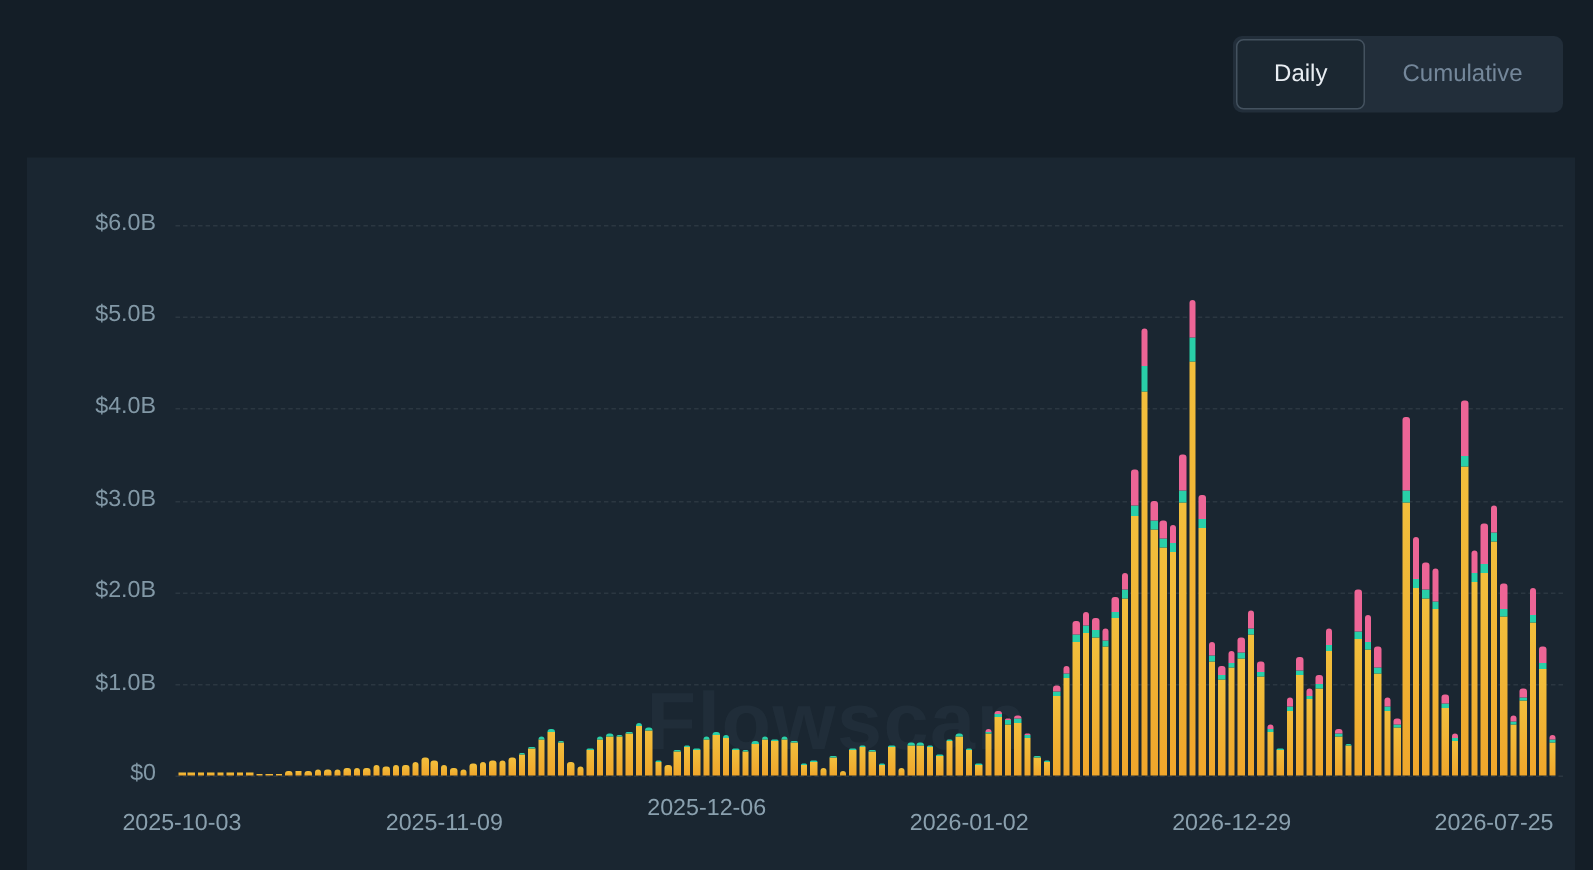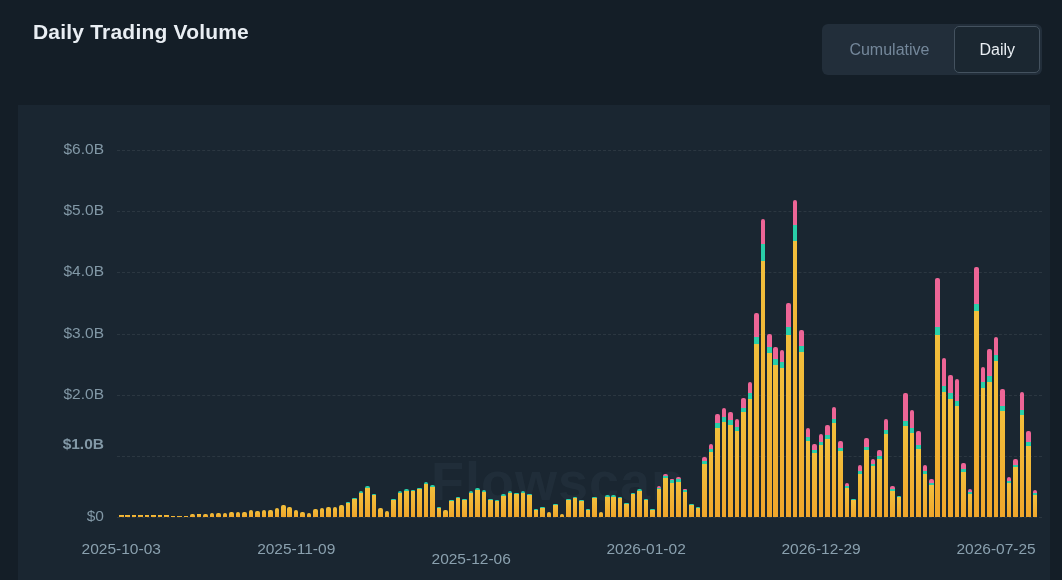--- a/index.html
+++ b/index.html
@@ -50,47 +50,46 @@
     color:#8aa0ae; font-size:15.5px;
   }
   .bar { position:absolute; bottom:63px; width:4.5px; }
   .bar-seg { position:absolute; left:0; width:100%; }
   .bar-seg.top { border-radius:2px 2px 0 0; }
 </style>
 </head>
 <body>
 
 <div class="header">
-  <div class="title">Daily Trading Volume</div>
 </div>
 
 <div class="toggle">
+  <button class="toggle-btn active">Daily</button>
   <button class="toggle-btn">Cumulative</button>
-  <button class="toggle-btn active">Daily</button>
 </div>
 
 <div class="chart-panel" id="chart">
   <div class="watermark">Flowscan</div>
 <div class="gridline" style="top: 412px;"></div>
     <div class="y-label" style="top: 402px;">$0</div>
     <div class="gridline" style="top: 350.833px;"></div>
-    <div class="y-label" style="top: 330px; font-weight: bold;">$1.0B</div>
+    <div class="y-label" style="top: 342px;">$1.0B</div>
     <div class="gridline" style="top: 289.667px;"></div>
     <div class="y-label" style="top: 279.667px;">$2.0B</div>
     <div class="gridline" style="top: 228.5px;"></div>
     <div class="y-label" style="top: 218.5px;">$3.0B</div>
     <div class="gridline" style="top: 167.333px;"></div>
     <div class="y-label" style="top: 157.333px;">$4.0B</div>
     <div class="gridline" style="top: 106.167px;"></div>
     <div class="y-label" style="top: 96.1667px;">$5.0B</div>
     <div class="gridline" style="top: 45px;"></div>
     <div class="y-label" style="top: 35px;">$6.0B</div>
     <div class="x-label" style="left: 103.25px; top: 435px;">2025-10-03</div>
     <div class="x-label" style="left: 278.21px; top: 435px;">2025-11-09</div>
-    <div class="x-label" style="left: 453.17px; top: 445px;">2025-12-06</div>
+    <div class="x-label" style="left: 453.17px; top: 425px;">2025-12-06</div>
     <div class="x-label" style="left: 628.13px; top: 435px;">2026-01-02</div>
     <div class="x-label" style="left: 803.09px; top: 435px;">2026-12-29</div>
     <div class="x-label" style="left: 978.05px; top: 435px;">2026-07-25</div>
     <div class="bar" style="left: 101px; height: 1.835px;">
       <div class="bar-seg" style="bottom: 0px; height: 1.835px; background: linear-gradient(rgb(242, 191, 60), rgb(239, 166, 43));"></div>
     </div>
     <div class="bar" style="left: 107.48px; height: 1.52917px;">
       <div class="bar-seg" style="bottom: 0px; height: 1.52917px; background: linear-gradient(rgb(242, 191, 60), rgb(239, 166, 43));"></div>
     </div>
     <div class="bar" style="left: 113.96px; height: 1.95733px;">

